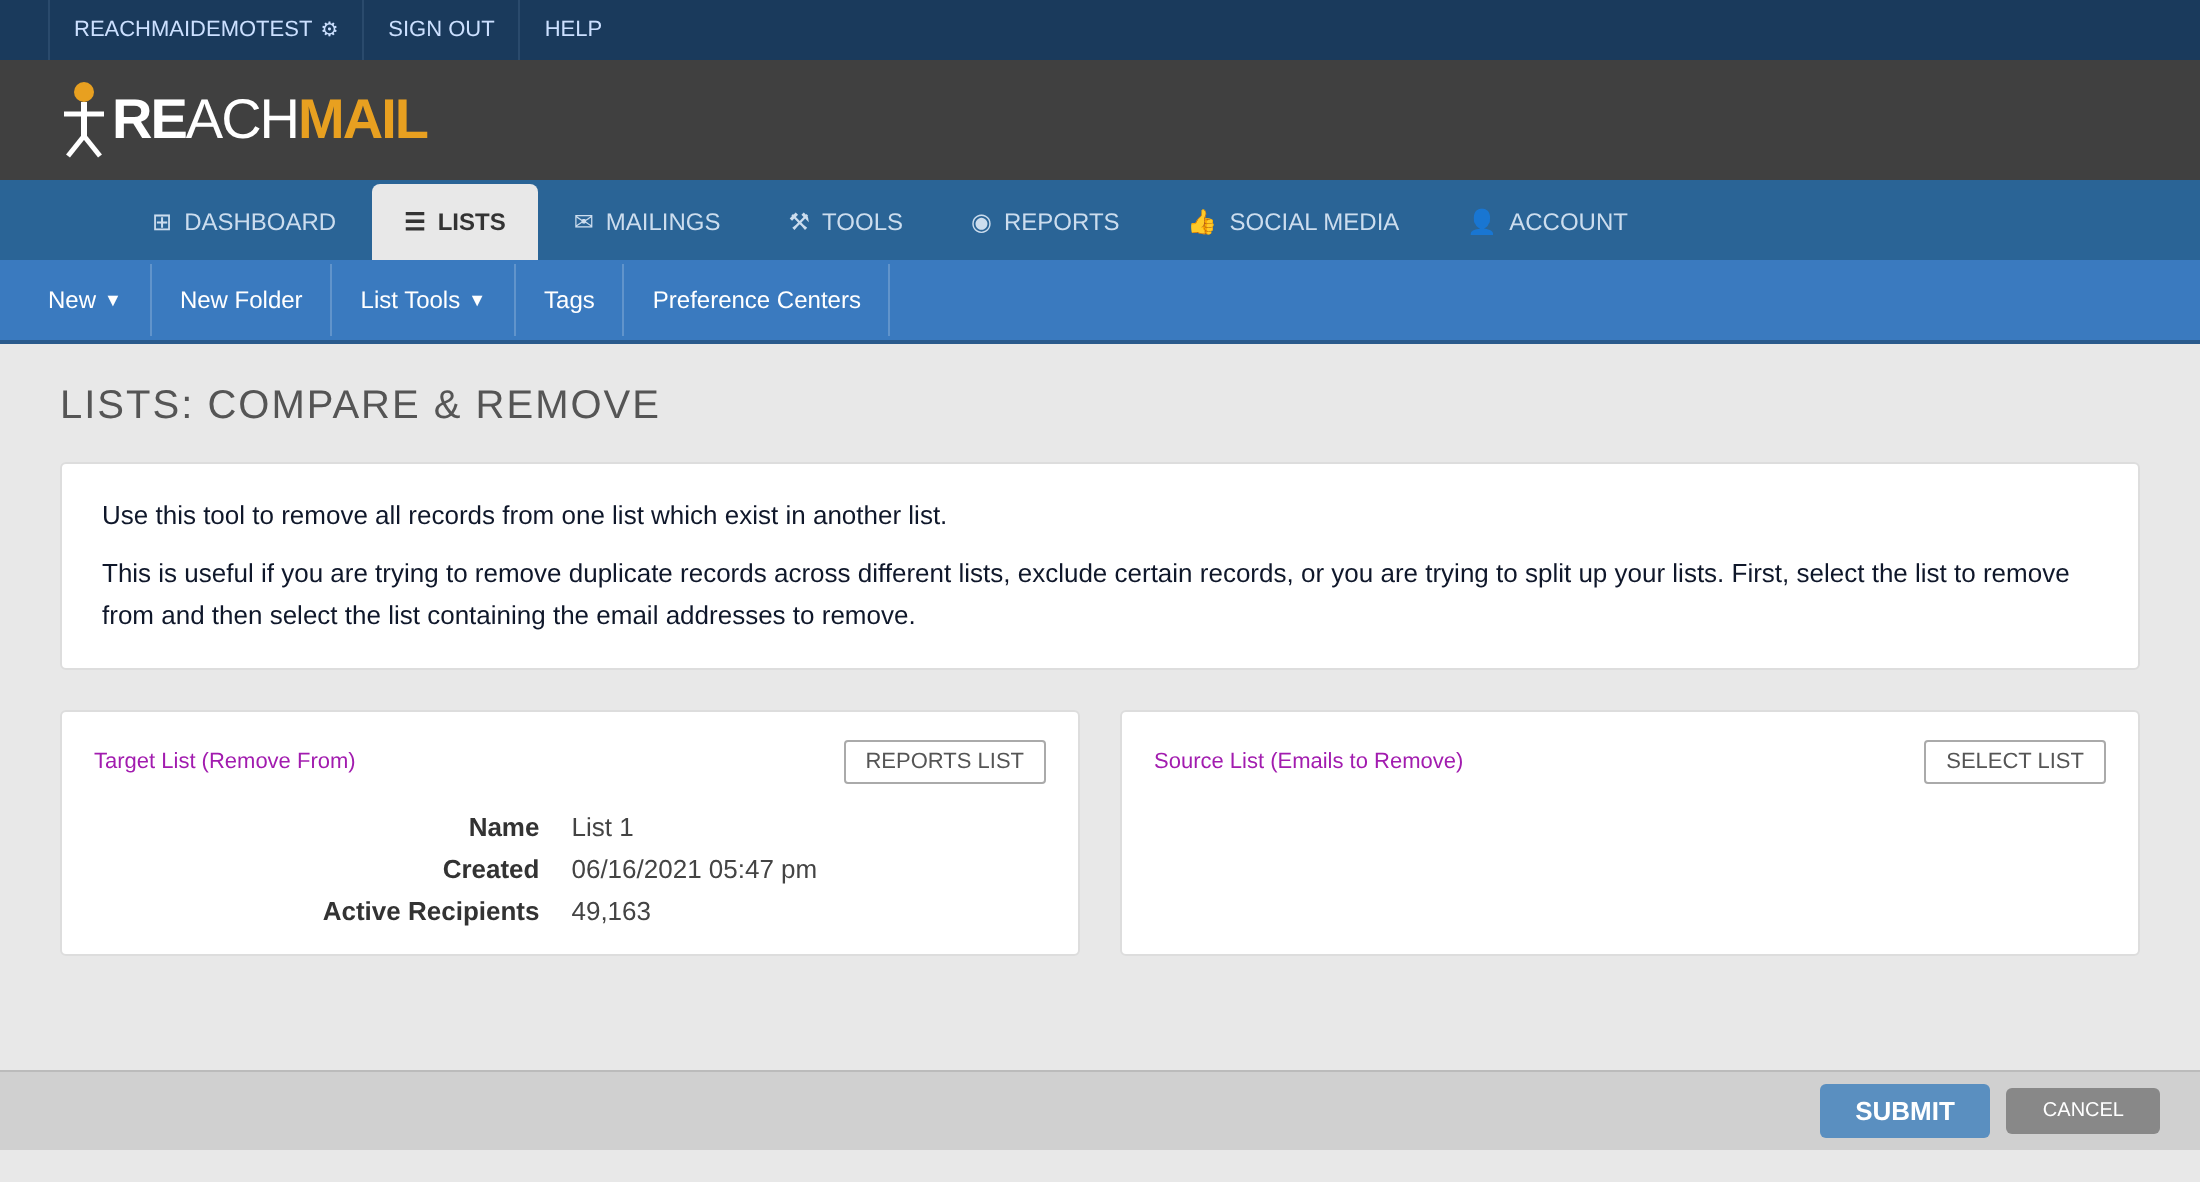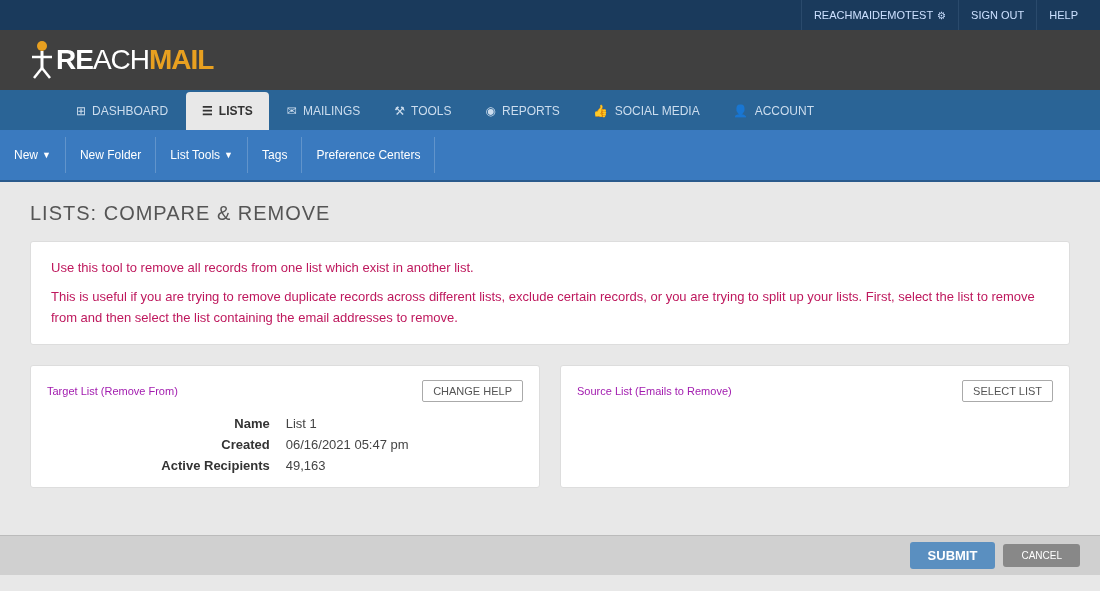--- a/index.html
+++ b/index.html
@@ -4,21 +4,20 @@
   <style>
     * { margin: 0; padding: 0; box-sizing: border-box; }
     body { font-family: Arial, sans-serif; background: #e8e8e8; width: 1100px; height: 591px; overflow: hidden; font-size: 13px; }
 
     
     .top-bar {
       background: #1a3a5c;
       height: 30px;
       display: flex;
       align-items: center;
-      justify-content: flex-end;
       padding-right: 10px;
       gap: 0;
       padding-left: 24px;
     }
     .top-bar-item {
       color: #cce0ff;
       font-size: 11px;
       padding: 0 12px;
       height: 100%;
       display: flex;
@@ -59,23 +58,24 @@
       gap: 6px;
       height: 38px;
       border-radius: 4px 4px 0 0;
       margin-right: 2px;
     }
     .nav-item.active { background: #e8e8e8; color: #333; font-weight: bold; }
 
     
     .sub-nav {
       background: #3a7abf;
-      height: 52px;
-      display: flex;
-      align-items: center;
+      height: 42px;
+      display: flex;
+      align-items: center;
+      padding-left: 10px;
       border-bottom: 2px solid #2a5a8c;
     }
     .sub-nav-item {
       padding: 6px 14px;
       color: white;
       font-size: 12px;
       cursor: pointer;
       display: flex;
       align-items: center;
       gap: 4px;
@@ -100,21 +100,21 @@
       margin-bottom: 16px;
       letter-spacing: 1px;
     }
 
     .info-box {
       background: white;
       border: 1px solid #ddd;
       border-radius: 3px;
       padding: 16px 20px;
       margin-bottom: 20px;
-      color: #be185d;
+      color: #0f172a;
       line-height: 1.6;
       font-size: 13px;
     }
 
     .panels {
       display: flex;
       gap: 20px;
       margin-bottom: 20px;
     }
 
@@ -289,21 +289,21 @@
   <div class="info-box">
     <p>Use this tool to remove all records from one list which exist in another list.</p>
     <p style="margin-top:8px;">This is useful if you are trying to remove duplicate records across different lists, exclude certain records, or you are trying to split up your lists. First, select the list to remove from and then select the list containing the email addresses to remove.</p>
   </div>
 
   <div class="panels">
 
     <div class="panel">
       <div class="panel-header">
         <span class="panel-title">Target List (Remove From)</span>
-        <button class="btn-outline">CHANGE HELP</button>
+        <button class="btn-outline">REPORTS LIST</button>
       </div>
       <div class="list-details">
         <span class="label">Name</span>
         <span class="value">List 1</span>
         <span class="label">Created</span>
         <span class="value">06/16/2021 05:47 pm</span>
         <span class="label">Active Recipients</span>
         <span class="value">49,163</span>
       </div>
     </div>

